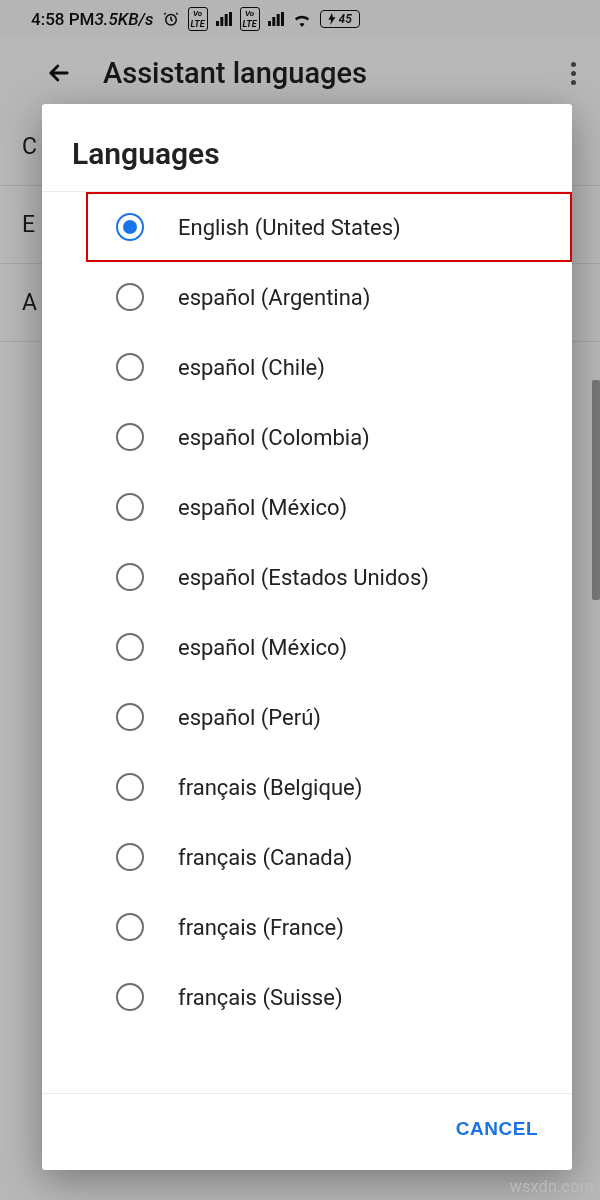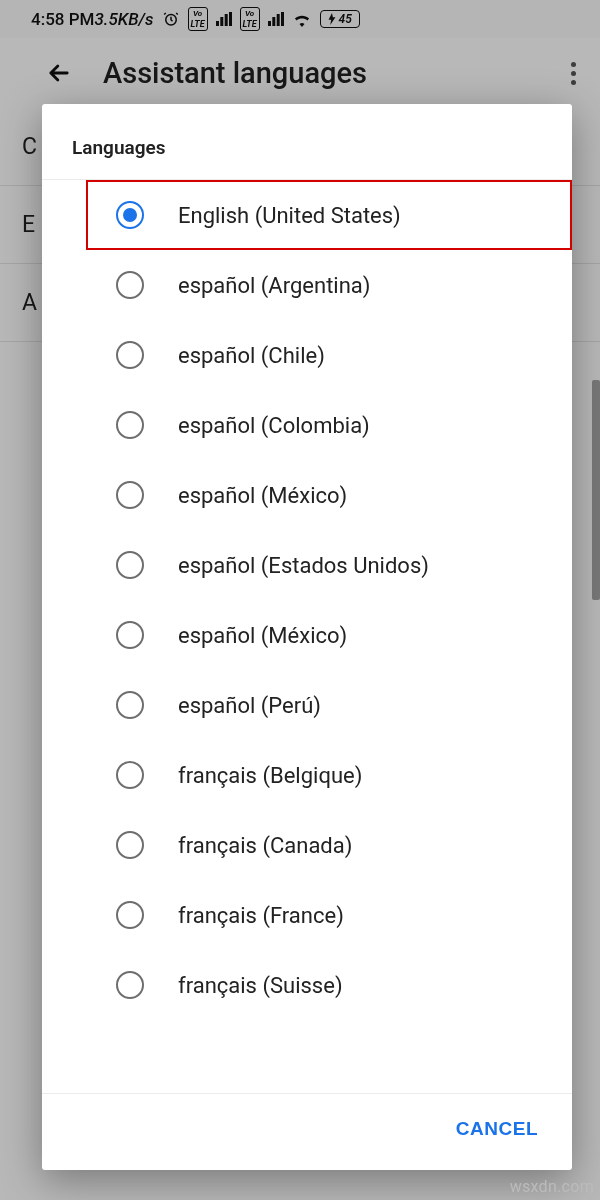--- a/index.html
+++ b/index.html
@@ -23,21 +23,21 @@
 
   
   .bg-rows { position: absolute; left: 0; right: 0; top: 108px; }
   .bg-rows .row { height: 78px; border-bottom: 1px solid #e5e5e5; padding-left: 22px; display: flex; align-items: center; font-size: 23px; color: #222; }
 
   
   .scrim { position: absolute; inset: 0; background: rgba(0,0,0,0.28); }
 
   
   .dialog { position: absolute; left: 42px; right: 28px; top: 104px; bottom: 30px; background: #fff; border-radius: 3px; box-shadow: 0 10px 40px rgba(0,0,0,0.35); display: flex; flex-direction: column; }
-  .dialog-header { padding: 32px 30px 20px; font-size: 19px; font-weight: 600; color: #222; }
+  .dialog-header { padding: 32px 30px 20px; font-size: 30px; font-weight: 600; color: #222; }
   .divider { height: 1px; background: #ececec; }
   .list { flex: 1; overflow: hidden; position: relative; }
   .option { display: flex; align-items: center; height: 70px; padding: 0 22px 0 30px; cursor: pointer; margin-left: 44px; }
   .option .lbl { font-size: 22px; color: #222; margin-left: 34px; }
   .option.highlight { outline: 2px solid #d40000; outline-offset: -2px; }
 
   .radio { width: 28px; height: 28px; border-radius: 50%; border: 2.6px solid #6e6e6e; display: flex; align-items: center; justify-content: center; flex-shrink: 0; }
   .radio.selected { border-color: #1a73e8; }
   .radio.selected::after { content: ""; width: 14px; height: 14px; border-radius: 50%; background: #1a73e8; }
 

